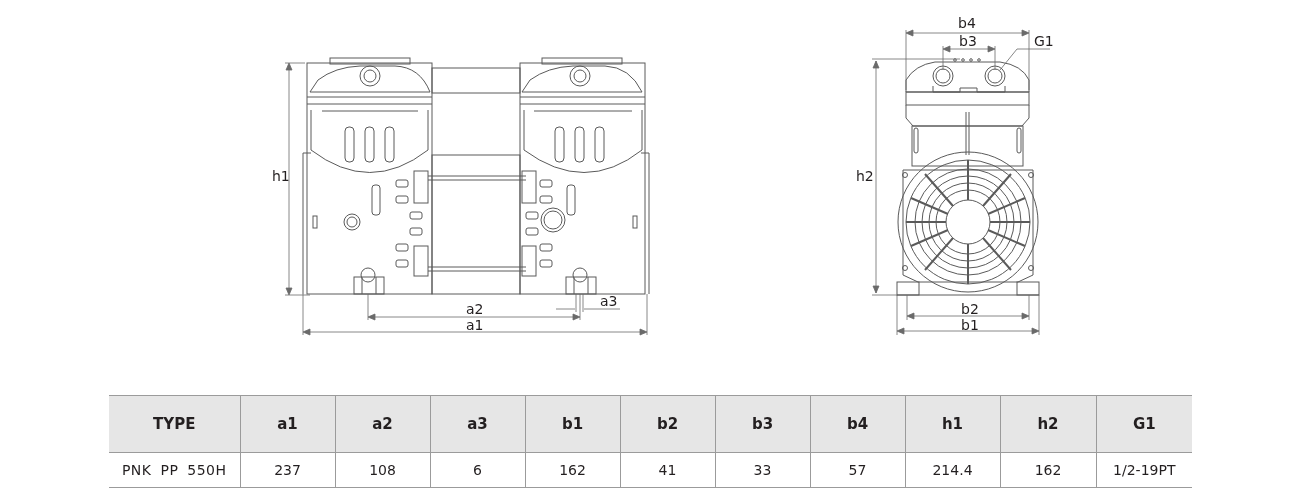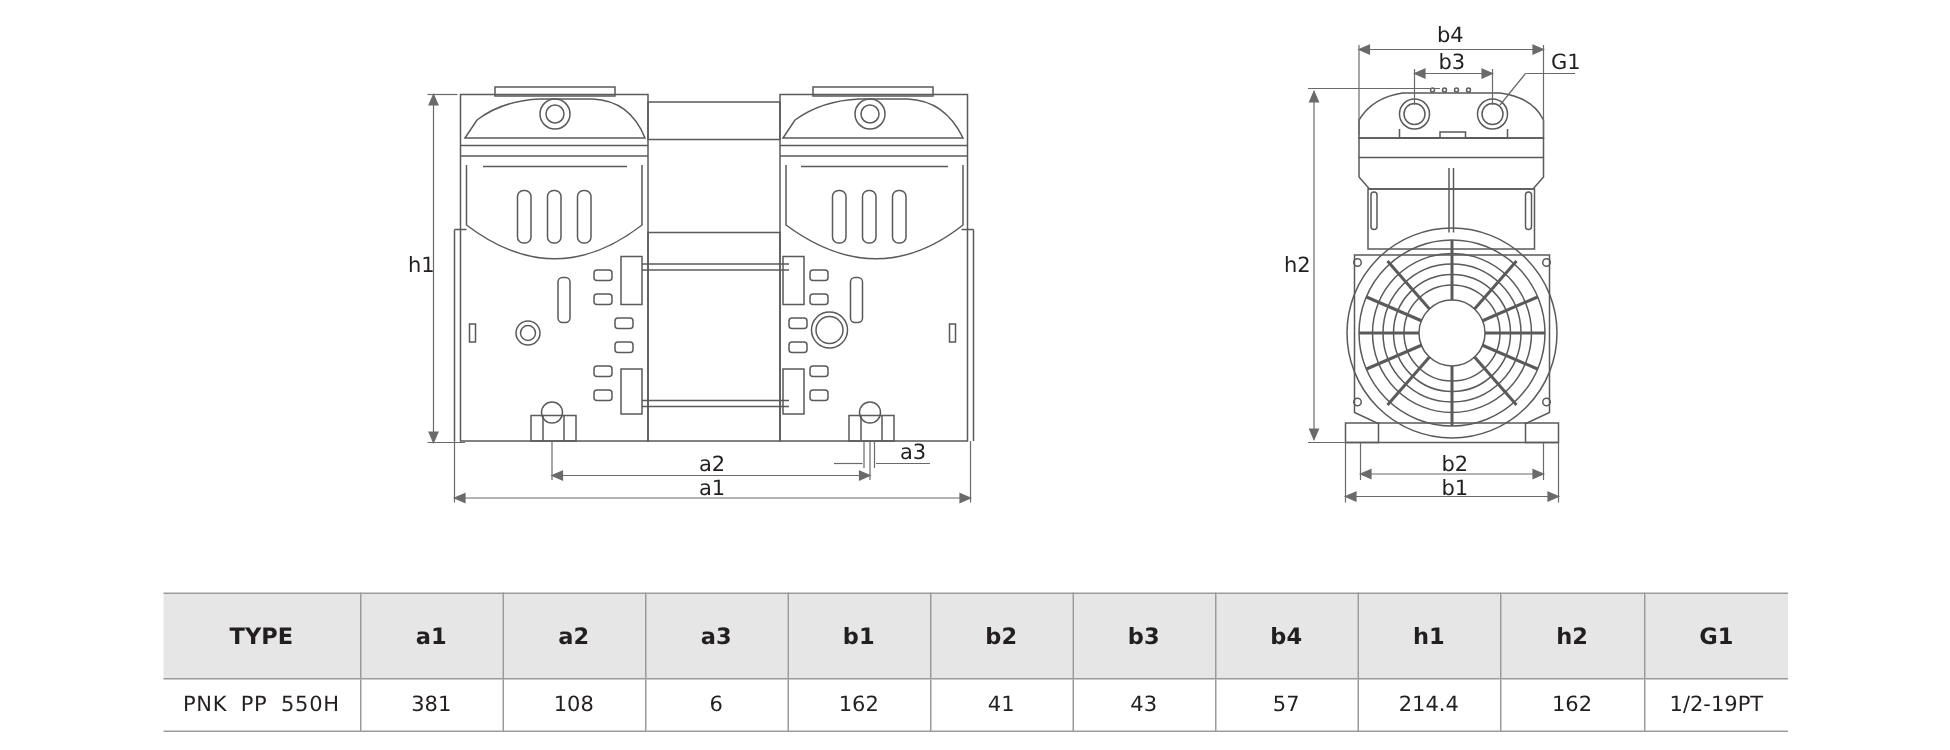--- a/index.html
+++ b/index.html
@@ -227,25 +227,25 @@
       <th>b3</th>
       <th>b4</th>
       <th>h1</th>
       <th>h2</th>
       <th>G1</th>
     </tr>
   </thead>
   <tbody>
     <tr>
       <td class="type-cell">PNK  PP  550H</td>
-      <td>381</td>
+      <td>237</td>
       <td>108</td>
       <td>6</td>
       <td>162</td>
       <td>41</td>
-      <td>43</td>
+      <td>33</td>
       <td>57</td>
       <td>214.4</td>
       <td>162</td>
       <td>1/2-19PT</td>
     </tr>
   </tbody>
 </table>
 
 </body></html>

